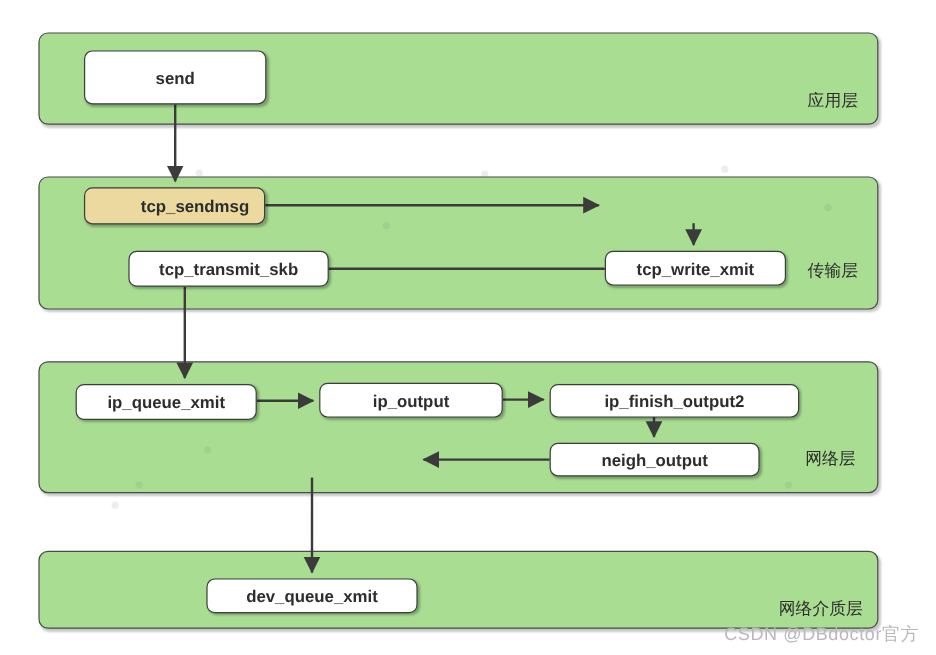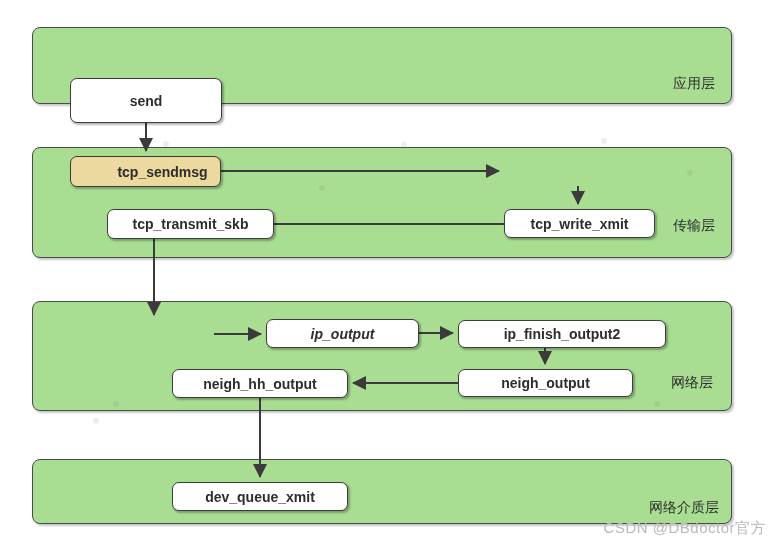--- a/index.html
+++ b/index.html
@@ -108,25 +108,25 @@
     <path class="edge" d="M578,186 L578,204" marker-end="url(#arw)"></path>
     <path class="edge" d="M504,224 L242,224" marker-end="url(#arw)"></path>
     <path class="edge" d="M154,239 L154,315" marker-end="url(#arw)"></path>
     <path class="edge" d="M214,334 L261,334" marker-end="url(#arw)"></path>
     <path class="edge" d="M419,333 L453,333" marker-end="url(#arw)"></path>
     <path class="edge" d="M545,347 L545,364" marker-end="url(#arw)"></path>
     <path class="edge" d="M458,383 L353,383" marker-end="url(#arw)"></path>
     <path class="edge" d="M260,398 L260,477" marker-end="url(#arw)"></path>
   </svg>
 
-  <div class="node" style="left:70px;  top:42px;  width:152px; height:45px;margin-top:36px;">send</div>
+  <div class="node" style="left:70px;  top:42px;  width:152px; height:45px;">send</div>
   <div class="node highlight" style="left:70px; top:156px; width:151px; height:31px;padding-left:34px;">tcp_sendmsg</div>
   <div class="node" style="left:70px;  top:209px; width:167px; height:30px;margin-left:37px;">tcp_transmit_skb</div>
   <div class="node" style="left:504px; top:209px; width:151px; height:29px;">tcp_write_xmit</div>
-  <div class="node" style="left:266px; top:319px; width:153px; height:29px;font-style:italic;">ip_output</div>
+  <div class="node" style="left:63px;  top:320px; width:151px; height:30px;">ip_queue_xmit</div>
+  <div class="node" style="left:266px; top:319px; width:153px; height:29px;">ip_output</div>
   <div class="node" style="left:458px; top:320px; width:208px; height:28px;">ip_finish_output2</div>
-  <div class="node" style="left:172px; top:369px; width:176px; height:29px;">neigh_hh_output</div>
   <div class="node" style="left:458px; top:369px; width:175px; height:28px;">neigh_output</div>
   <div class="node" style="left:172px; top:482px; width:176px; height:29px;">dev_queue_xmit</div>
 
   <div class="watermark">CSDN @DBdoctor官方</div>
 
 </div>
 
 </body></html>

